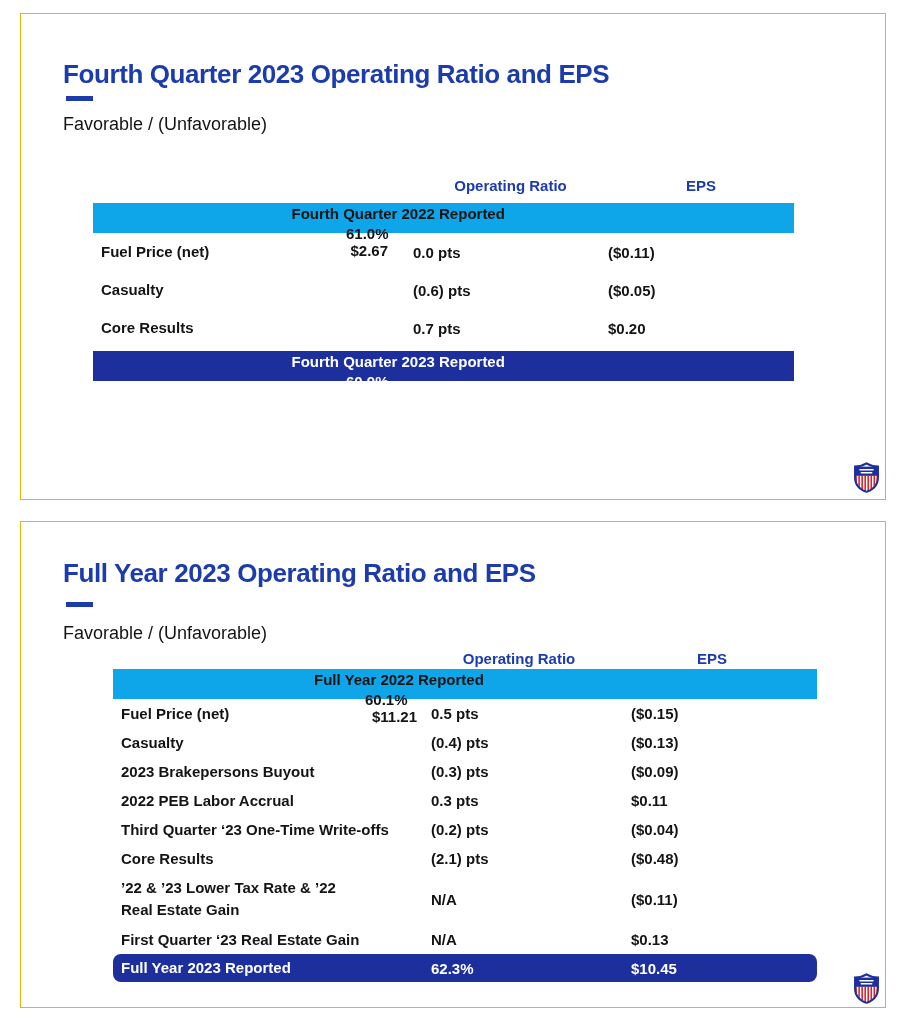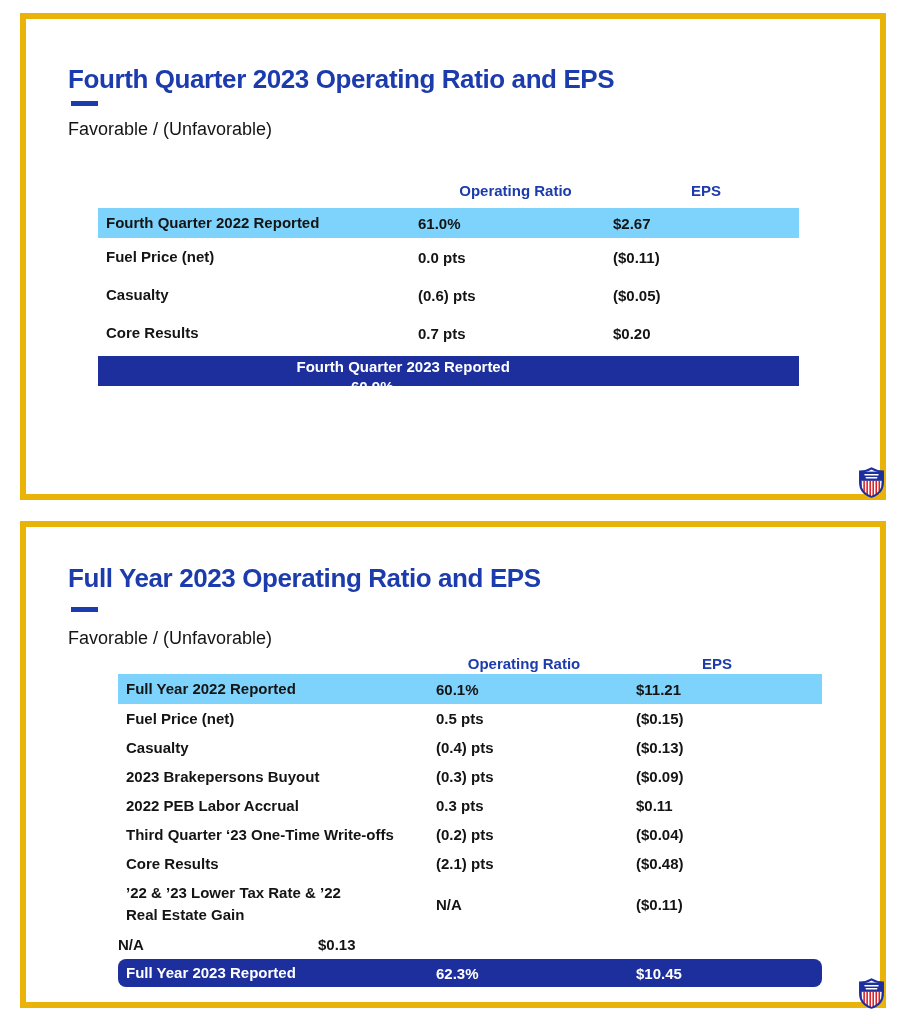--- a/index.html
+++ b/index.html
@@ -4,21 +4,21 @@
 <style>
   * { margin:0; padding:0; box-sizing:border-box; }
   html,body { background:#ffffff; }
   body {
     width:903px; height:1024px; position:relative;
     font-family:"Liberation Sans", sans-serif;
     -webkit-font-smoothing:antialiased;
   }
   .slide {
     position:absolute; left:20px; width:866px; height:487px;
-    background:#ffffff; border:6px solid #eab308;
+    background:#ffffff; border:1px solid #eab308;
   }
   #slide-q4 { top:13px; }
   #slide-fy { top:521px; }
 
   .slide-title {
     position:absolute; left:42px; font-size:26px; font-weight:700;
     color:#1c3cad; letter-spacing:-0.4px; white-space:nowrap;
   }
   #slide-q4 .slide-title { top:45px; }
   #slide-fy .slide-title { top:36px; }
@@ -38,21 +38,21 @@
   #slide-q4 .col-headers { left:72px; top:163px; width:701px; }
   #slide-fy .col-headers { left:80px; top:128px; width:704px; }
   .col-headers .spacer-col { }
   .hdr-or, .hdr-eps { text-align:center; }
 
   .walk-table { position:absolute; }
   #slide-q4 .walk-table { left:72px; top:189px; width:701px; }
   #slide-fy .walk-table { left:92px; top:147px; width:704px; }
 
   .row { display:flex; align-items:center; font-size:15px; font-weight:700; color:#141414; }
-  .row--gray { background:#7dd3fc; height:30px; }
+  .row--gray { background:#0ea5e9; height:30px;flex-direction:column; }
   .row--blue { background:#1c2f9c; color:#ffffff; }
   #slide-q4 .row--plain { height:38px; }
   #slide-q4 .row--blue  { height:30px; margin-top:4px;flex-direction:column; }
   #slide-fy .row--plain { height:29px; }
   #slide-fy .row--tall  { height:52px; }
   #slide-fy .row--blue  { height:28px; margin-top:0;border-radius:8px; }
 
   .c-label { padding-left:8px; white-space:pre-line; line-height:1.45; }
   .c-or, .c-eps { }
   #slide-q4 .c-label, #slide-q4 .spacer-col { width:320px; }
@@ -182,20 +182,21 @@
       <div class="c-or">(2.1) pts</div>
       <div class="c-eps">($0.48)</div>
     </div>
     <div class="row row--tall">
       <div class="c-label">’22 &amp; ’23 Lower Tax Rate &amp; ’22
 Real Estate Gain</div>
       <div class="c-or">N/A</div>
       <div class="c-eps">($0.11)</div>
     </div>
     <div class="row row--plain">
+      <div class="c-label">First Quarter ‘23 Real Estate Gain</div>
       <div class="c-or">N/A</div>
       <div class="c-eps">$0.13</div>
     </div>
     <div class="row row--blue">
       <div class="c-label">Full Year 2023 Reported</div>
       <div class="c-or">62.3%</div>
       <div class="c-eps">$10.45</div>
     </div>
   </div>
 

